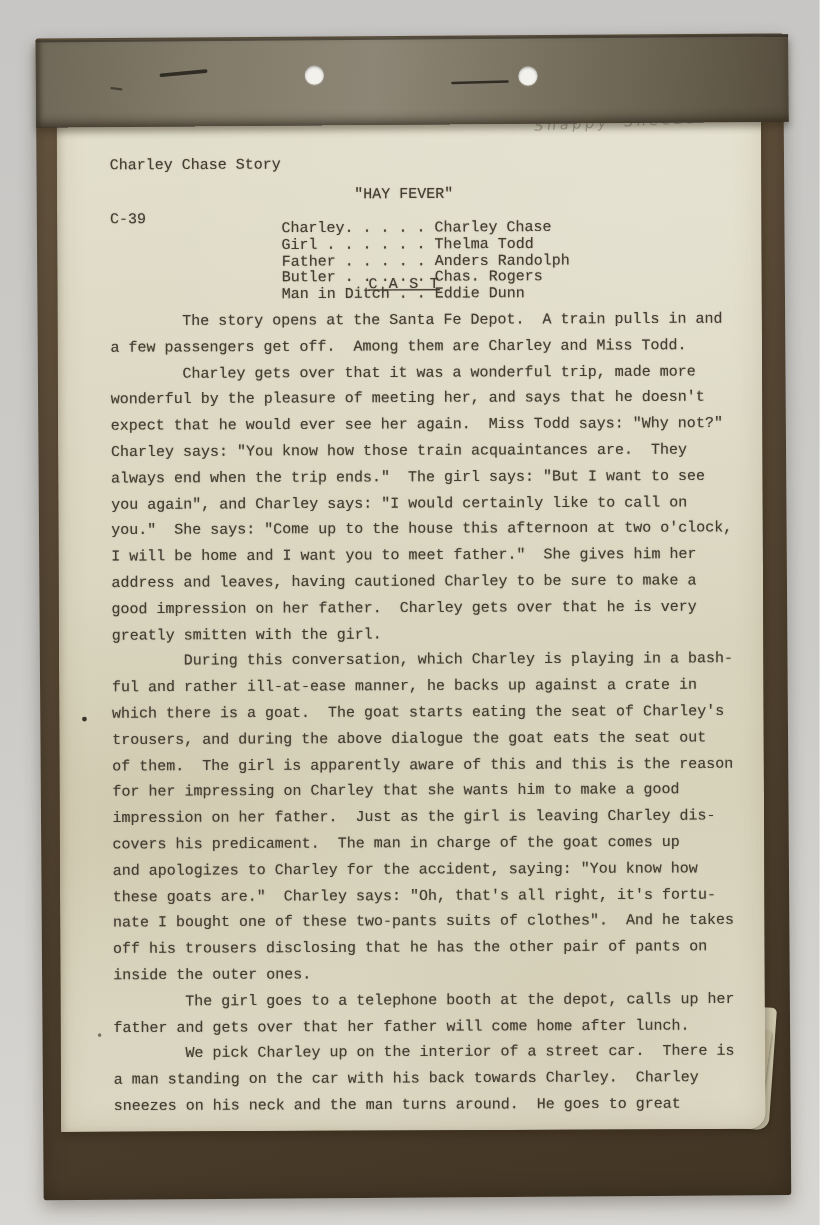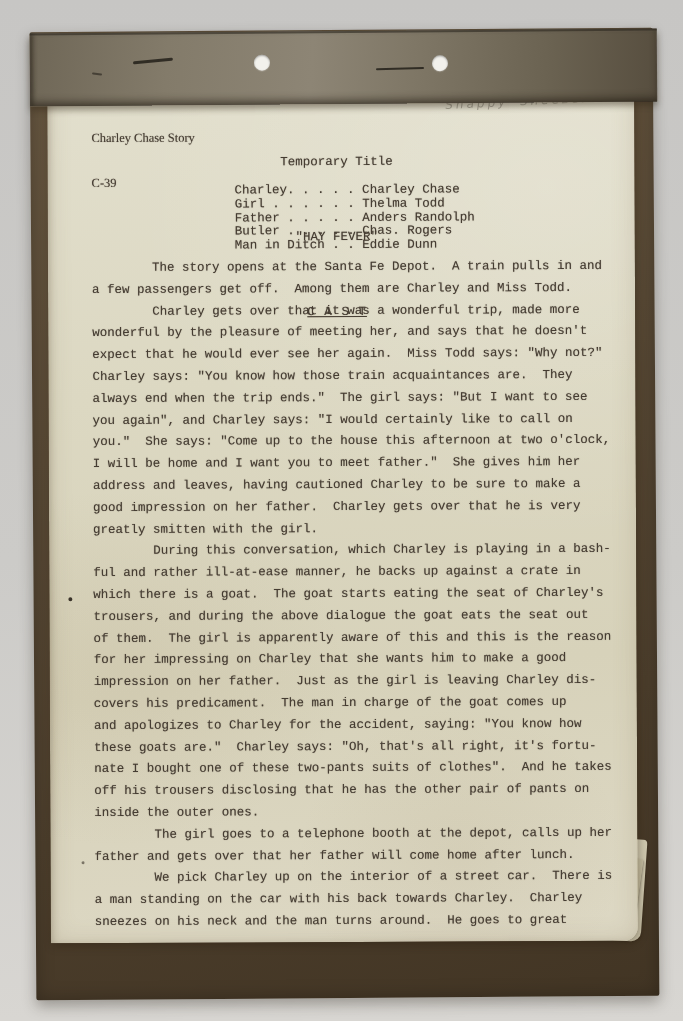--- a/index.html
+++ b/index.html
@@ -48,21 +48,21 @@
     border-bottom-right-radius:14px;
     color:#453c32;
   }
   .content{
     position:absolute;left:0;top:0;right:0;bottom:0;
     padding:16px 14px 0 44px;
     font-size:12.5px;line-height:21.8px;
     text-shadow:0 0 1px rgba(69,60,50,0.55);
   }
   .header-row{position:relative;height:84px;}
-  .header-left{position:absolute;left:0;top:0;line-height:15px;white-space:pre;font-family:Liberation Serif, serif;}
+  .header-left{position:absolute;left:0;top:0;line-height:15px;white-space:pre;}
   .header-center{position:absolute;left:150px;top:0;width:190px;text-align:center;line-height:25px;white-space:pre;}
   .cast-heading{text-decoration:underline;letter-spacing:1px;}
   .cast{margin-left:143px;line-height:13.8px;white-space:pre;}
   .bodytext{margin-top:4px;}
   .line{white-space:pre;}
 
   
   .handwriting{
     position:absolute;left:398px;top:10px;width:200px;
     font-family:"DejaVu Sans",sans-serif;font-style:italic;
@@ -115,21 +115,20 @@
 
     <div class="handwriting">Snappy Sneezer</div>
 
     <div class="content">
       <div class="header-row">
         <div class="header-left">
           <div>Charley Chase Story</div>
           <div>C-39</div>
         </div>
         <div class="header-center">
-          <div>Temporary Title</div>
           <div>"HAY FEVER"</div>
           <div class="cast-heading">C A S T</div>
         </div>
       </div>
 
       <div class="cast" id="cast"><div class="line">Charley. . . . . Charley Chase</div><div class="line">Girl . . . . . . Thelma Todd</div><div class="line">Father . . . . . Anders Randolph</div><div class="line">Butler . . . . . Chas. Rogers</div><div class="line">Man in Ditch . . Eddie Dunn</div></div>
 
       <div class="bodytext" id="bodytext">
           <div>
             <div class="line">        The story opens at the Santa Fe Depot.  A train pulls in and</div>

